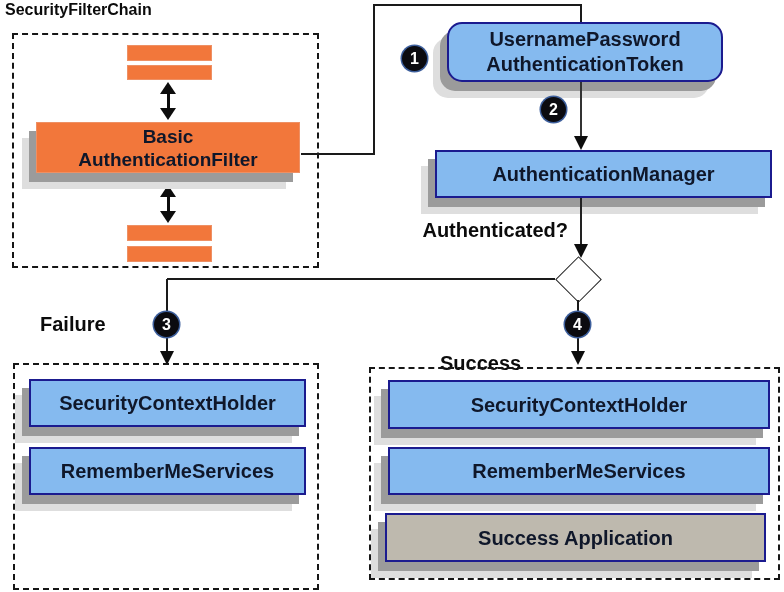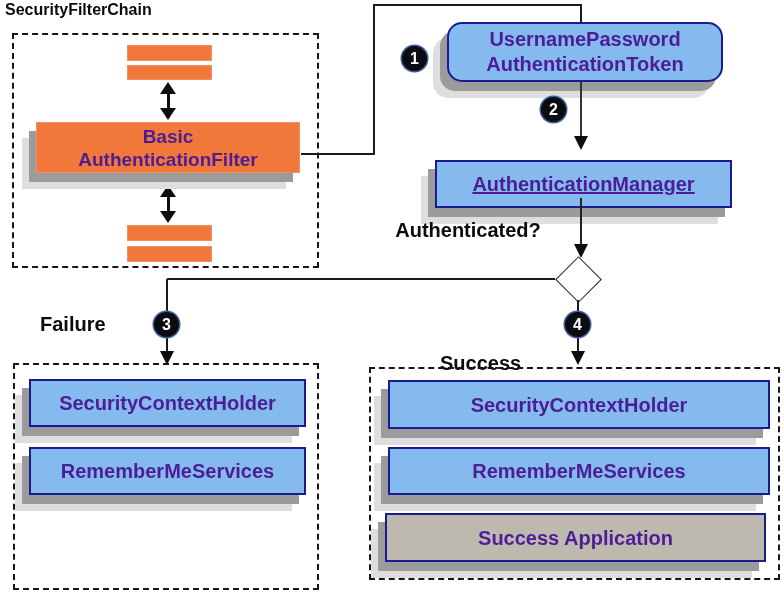--- a/index.html
+++ b/index.html
@@ -6,21 +6,21 @@
   #canvas{
     position:relative;width:784px;height:592px;background:#fff;overflow:hidden;
     font-family:"Liberation Sans","DejaVu Sans",sans-serif;color:#111;
   }
   .abs{position:absolute;box-sizing:border-box;}
   .lbl{font-weight:bold;font-size:20px;color:#0b0b0b;white-space:nowrap;}
   .title{font-weight:bold;font-size:16px;color:#0b0b0b;}
   .dashed-panel{border:2px dashed #161616;background:transparent;}
   .node{
     display:flex;align-items:center;justify-content:center;text-align:center;
-    font-weight:bold;font-size:20px;line-height:24px;white-space:pre-line;color:#4c1d95;
+    font-weight:bold;font-size:20px;line-height:24px;white-space:pre-line;color:#0f172a;
     background:var(--blue);border:2px solid var(--blue_border);
   }
   .shadowed{box-shadow:-7px 9px 0 0 var(--shadow_dark),-14px 16px 0 0 var(--shadow_light);}
   .node.orange{background:var(--orange);border:1px solid var(--orange_border);font-size:19px;line-height:23px;}
   .node.gray{background:var(--gray_node);}
   .node.rounded{border-radius:15px;}
   .bar{background:var(--orange);border:1px solid var(--orange_border);}
   .hline{background:var(--line);height:2px;}
   .vline{background:var(--line);width:2px;}
   .arrow-head-down{width:0;height:0;border-left:7px solid transparent;border-right:7px solid transparent;border-top:14px solid #0d0d0d;}
@@ -70,25 +70,25 @@
   <div class="abs vline" style="left:580px;top:4px;height:18px;"></div>
 
   <div class="abs node rounded shadowed" style="left:447px;top:22px;width:276px;height:60px;line-height:25px;">UsernamePassword
 AuthenticationToken</div>
   <div class="abs badge" style="left:402px;top:46px;">1</div>
 
   <div class="abs vline" style="left:580px;top:82px;height:56px;width:1.5px;background:#333;"></div>
   <div class="abs arrow-head-down" style="left:574px;top:136px;"></div>
   <div class="abs badge" style="left:541px;top:97px;">2</div>
 
-  <div class="abs node shadowed" style="left:435px;top:160px;width:297px;height:48px;text-decoration:underline;">AuthenticationManager</div>
+  <div class="abs node shadowed" style="left:435px;top:150px;width:337px;height:48px;">AuthenticationManager</div>
 
   <div class="abs vline" style="left:580px;top:198px;height:48px;width:1.5px;background:#222;"></div>
   <div class="abs arrow-head-down" style="left:574px;top:244px;"></div>
-  <div class="abs lbl" style="left:368px;top:219px;width:200px;text-align:center;">Authenticated?</div>
+  <div class="abs lbl" style="left:368px;top:219px;width:200px;text-align:right;">Authenticated?</div>
 
   <div class="abs diamond" style="left:562px;top:263px;"></div>
 
   <div class="abs hline" style="left:167px;top:278px;width:388px;height:1.5px;"></div>
   <div class="abs vline" style="left:166px;top:279px;height:73px;width:1.5px;"></div>
   <div class="abs arrow-head-down" style="left:160px;top:351px;"></div>
   <div class="abs lbl" style="left:40px;top:313px;width:100px;text-align:left;">Failure</div>
   <div class="abs badge" style="left:154px;top:312px;">3</div>
 
   <div class="abs vline" style="left:577px;top:300px;height:52px;width:1.5px;"></div>

